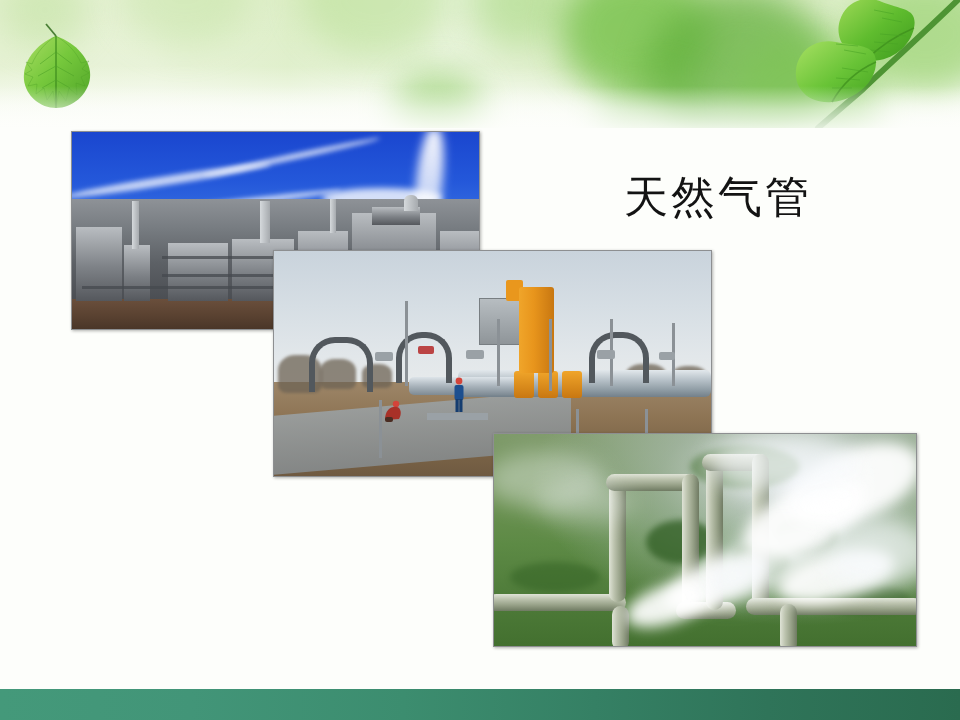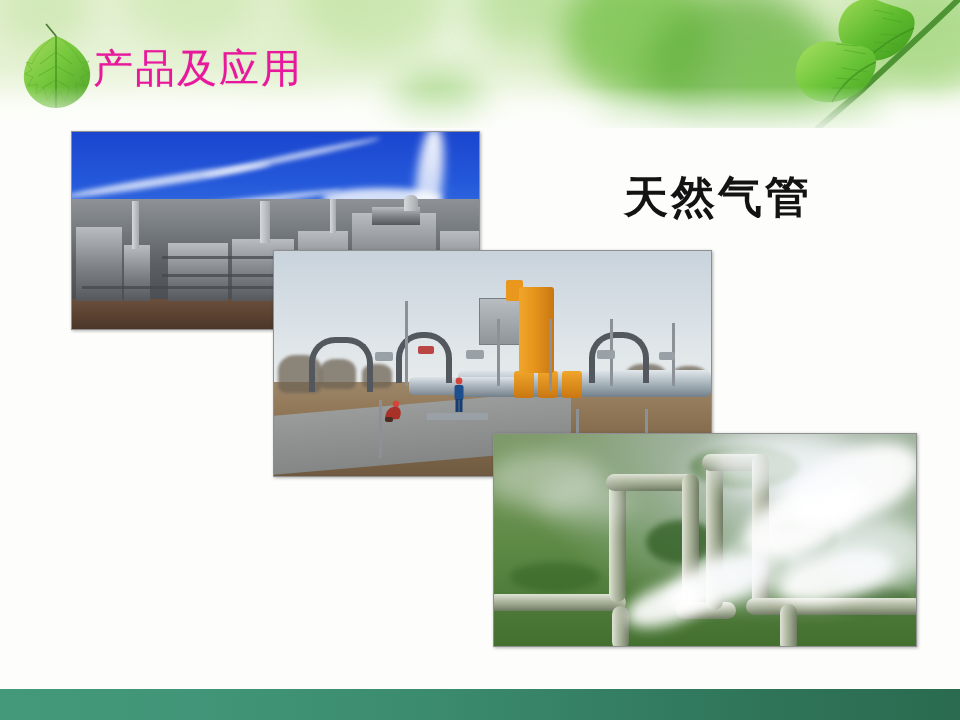--- a/index.html
+++ b/index.html
@@ -52,21 +52,21 @@
     position:absolute;left:93px;top:42px;
     font-family:"Liberation Sans", sans-serif;
     font-size:40px;line-height:52px;font-weight:400;
     color:#e8189c;letter-spacing:2px;white-space:nowrap;
     text-shadow:0 0 1px rgba(232,24,156,.35);
   }
   
   .side-caption{
     position:absolute;left:624px;top:170px;
     font-family:"Liberation Serif", serif;
-    font-size:44px;line-height:56px;font-weight:700;
+    font-size:44px;line-height:56px;font-weight:400;
     color:#131313;letter-spacing:3px;white-space:nowrap;
   }
 
   
   .photo{position:absolute;overflow:hidden;border:1px solid #8d8f91;
          box-shadow:1px 1px 3px rgba(0,0,0,.30);background:#cfd3d6;}
 
   
   .photo-1{left:71px;top:131px;width:407px;height:197px;}
   .p1-sky{position:absolute;left:0;top:0;width:100%;height:74%;
@@ -184,21 +184,20 @@
       <path d="M144 42 C130 48 112 58 96 74" stroke="#3d8f1c" stroke-width="1.6" fill="none" opacity=".75"></path>
       <path d="M136 50 L110 48 M128 58 L104 56 M120 66 L100 64 M132 36 L112 32 M124 28 L104 24" stroke="#47a325" stroke-width="1" opacity=".55" fill="none"></path>
       <path d="M66 56 C46 52 28 64 26 84 C24 104 40 118 62 116 C86 114 106 96 106 76 C106 58 86 60 66 56 Z" fill="url(#lg3)"></path>
       <path d="M106 76 C88 84 72 98 62 116" stroke="#3d8f1c" stroke-width="1.6" fill="none" opacity=".75"></path>
       <path d="M98 86 L72 82 M90 94 L66 92 M82 102 L62 102 M96 68 L74 64 M88 60 L66 58" stroke="#47a325" stroke-width="1" opacity=".55" fill="none"></path>
     </svg>
 
     <div class="header-fade"></div>
   </div>
 
-  <div class="slide-title">产品及应用</div>
 
   <div class="photo photo-1">
     <div class="p1-sky"></div>
     <div class="p1-streak" style="left:-10px;top:44px;width:210px;height:9px;transform:rotate(-9deg);"></div>
     <div class="p1-streak" style="left:20px;top:70px;width:250px;height:7px;transform:rotate(-7deg);"></div>
     <div class="p1-streak" style="left:60px;top:96px;width:230px;height:6px;transform:rotate(-6deg);"></div>
     <div class="p1-streak" style="left:130px;top:22px;width:180px;height:6px;transform:rotate(-12deg);"></div>
     <div class="p1-cl" style="left:250px;top:56px;width:120px;height:20px;"></div>
     <div class="p1-cl" style="left:300px;top:80px;width:100px;height:16px;"></div>
     <div class="p1-cl" style="left:0px;top:112px;width:120px;height:14px;"></div>

